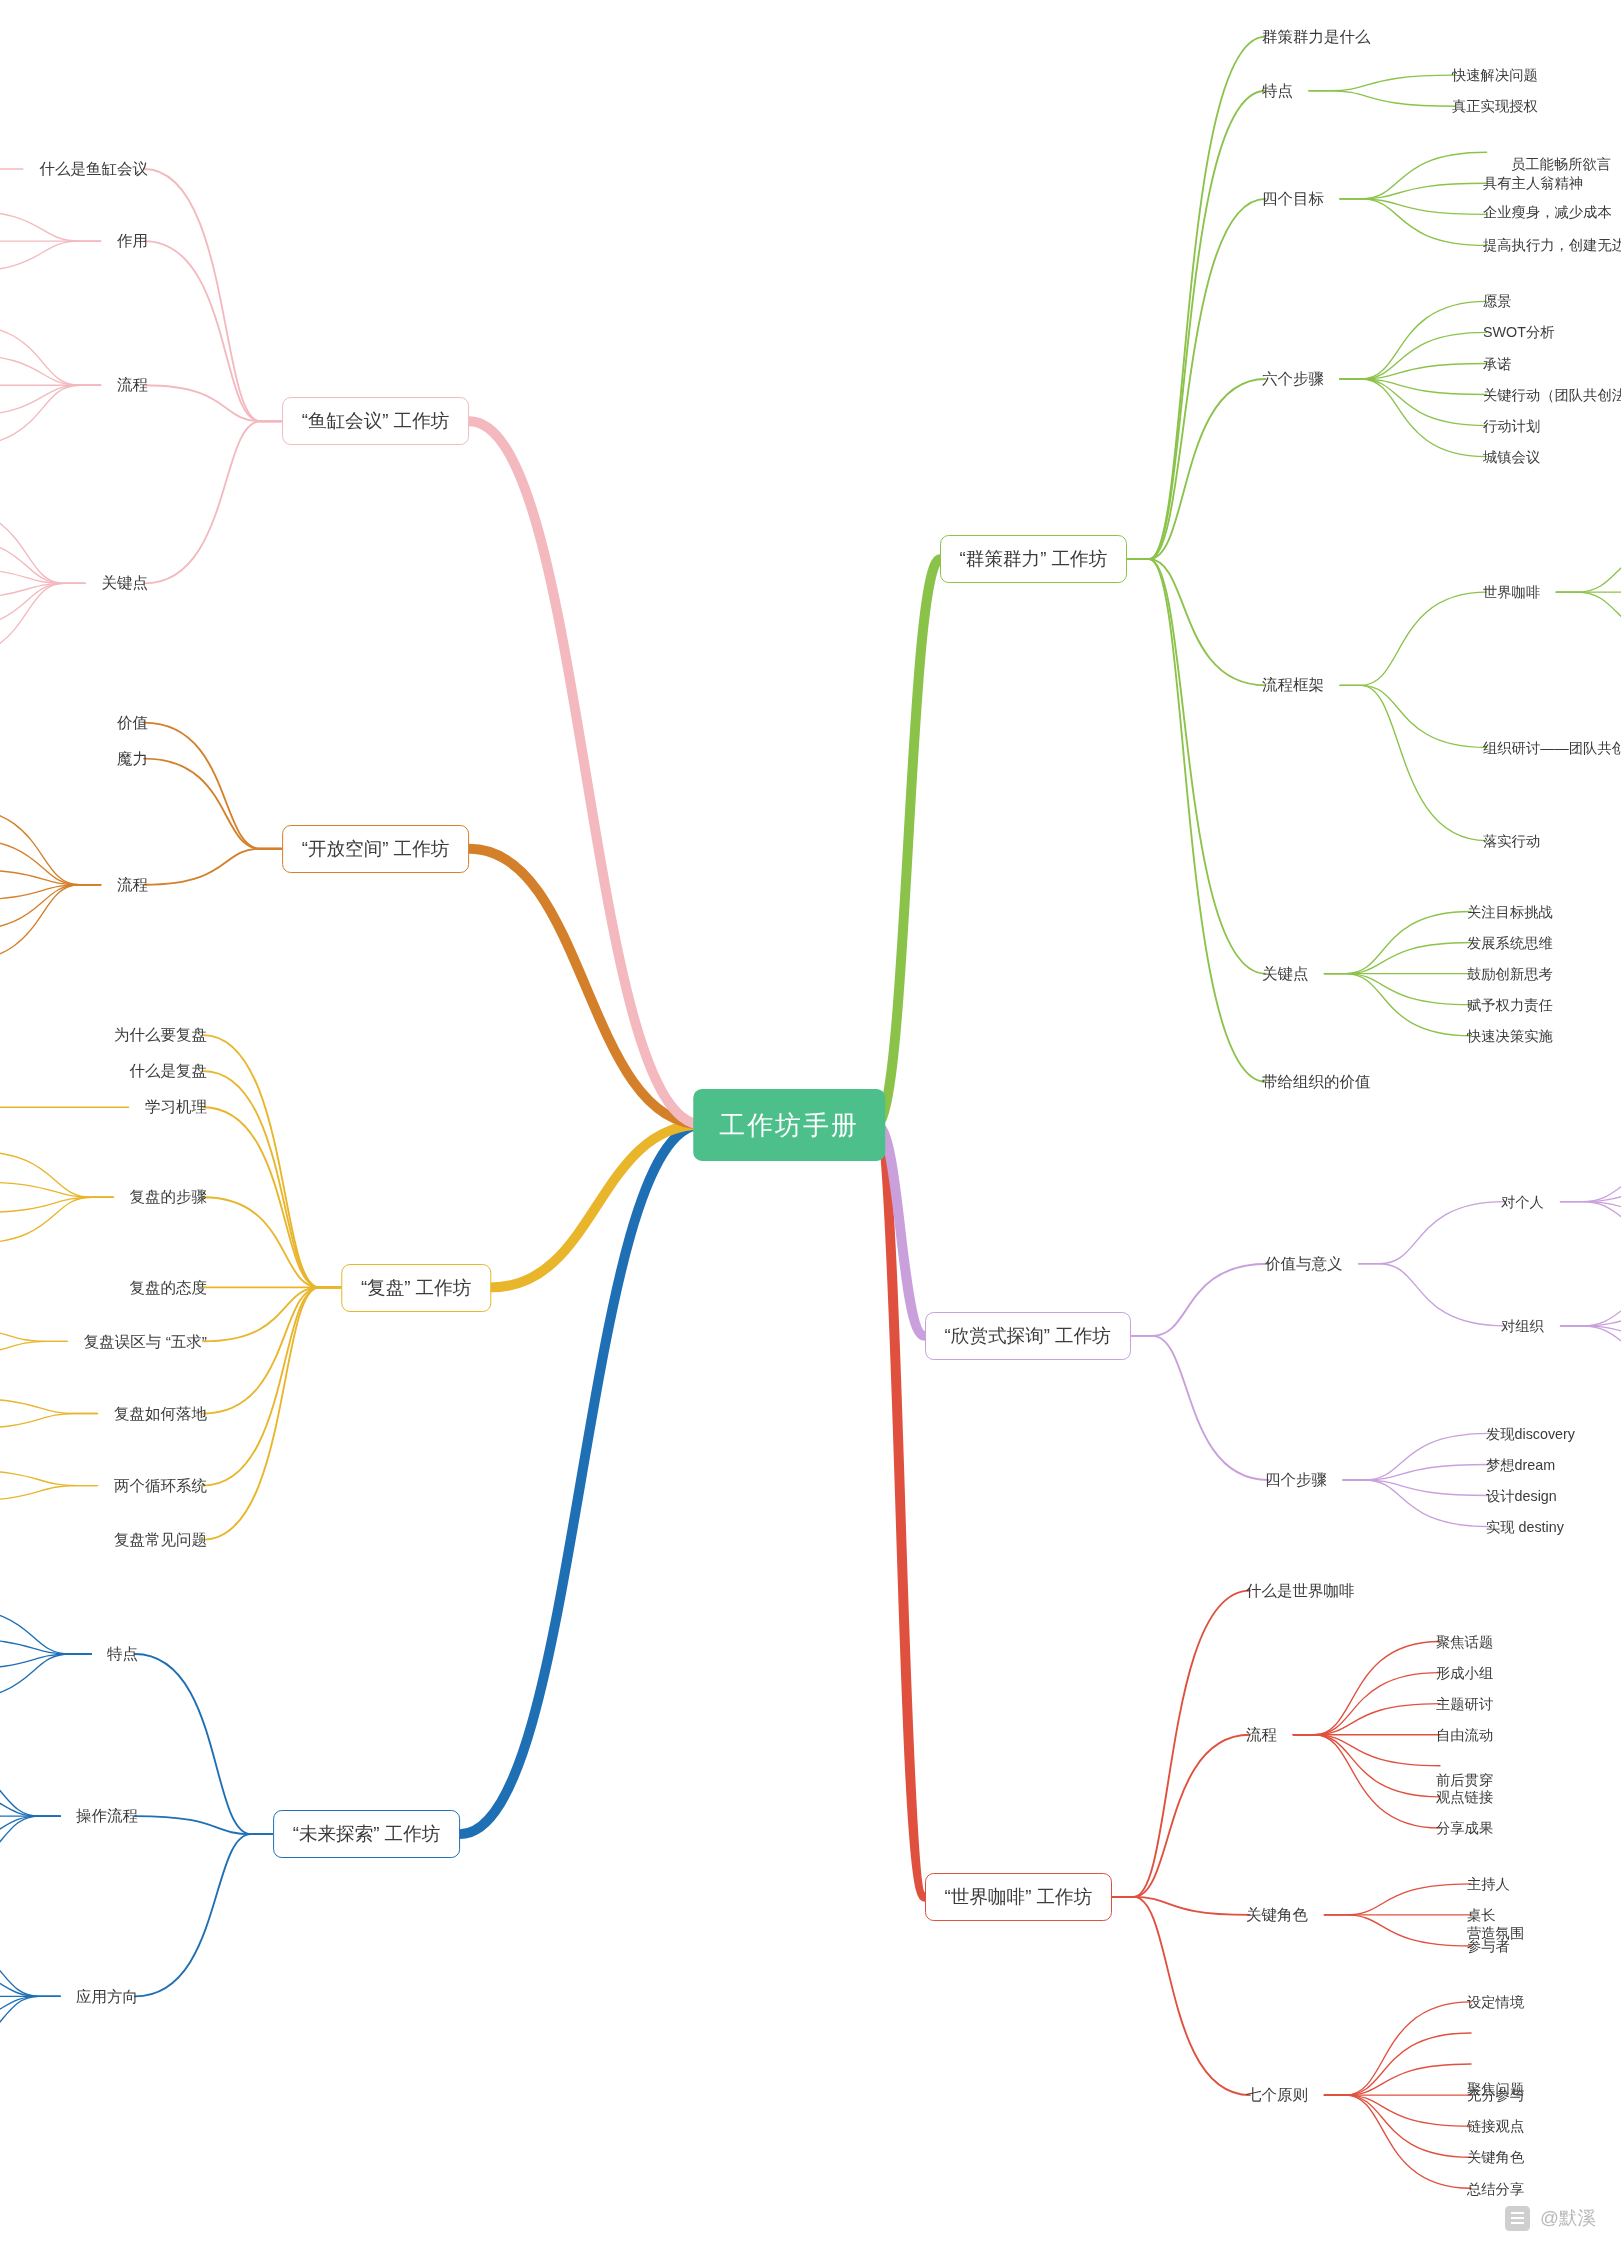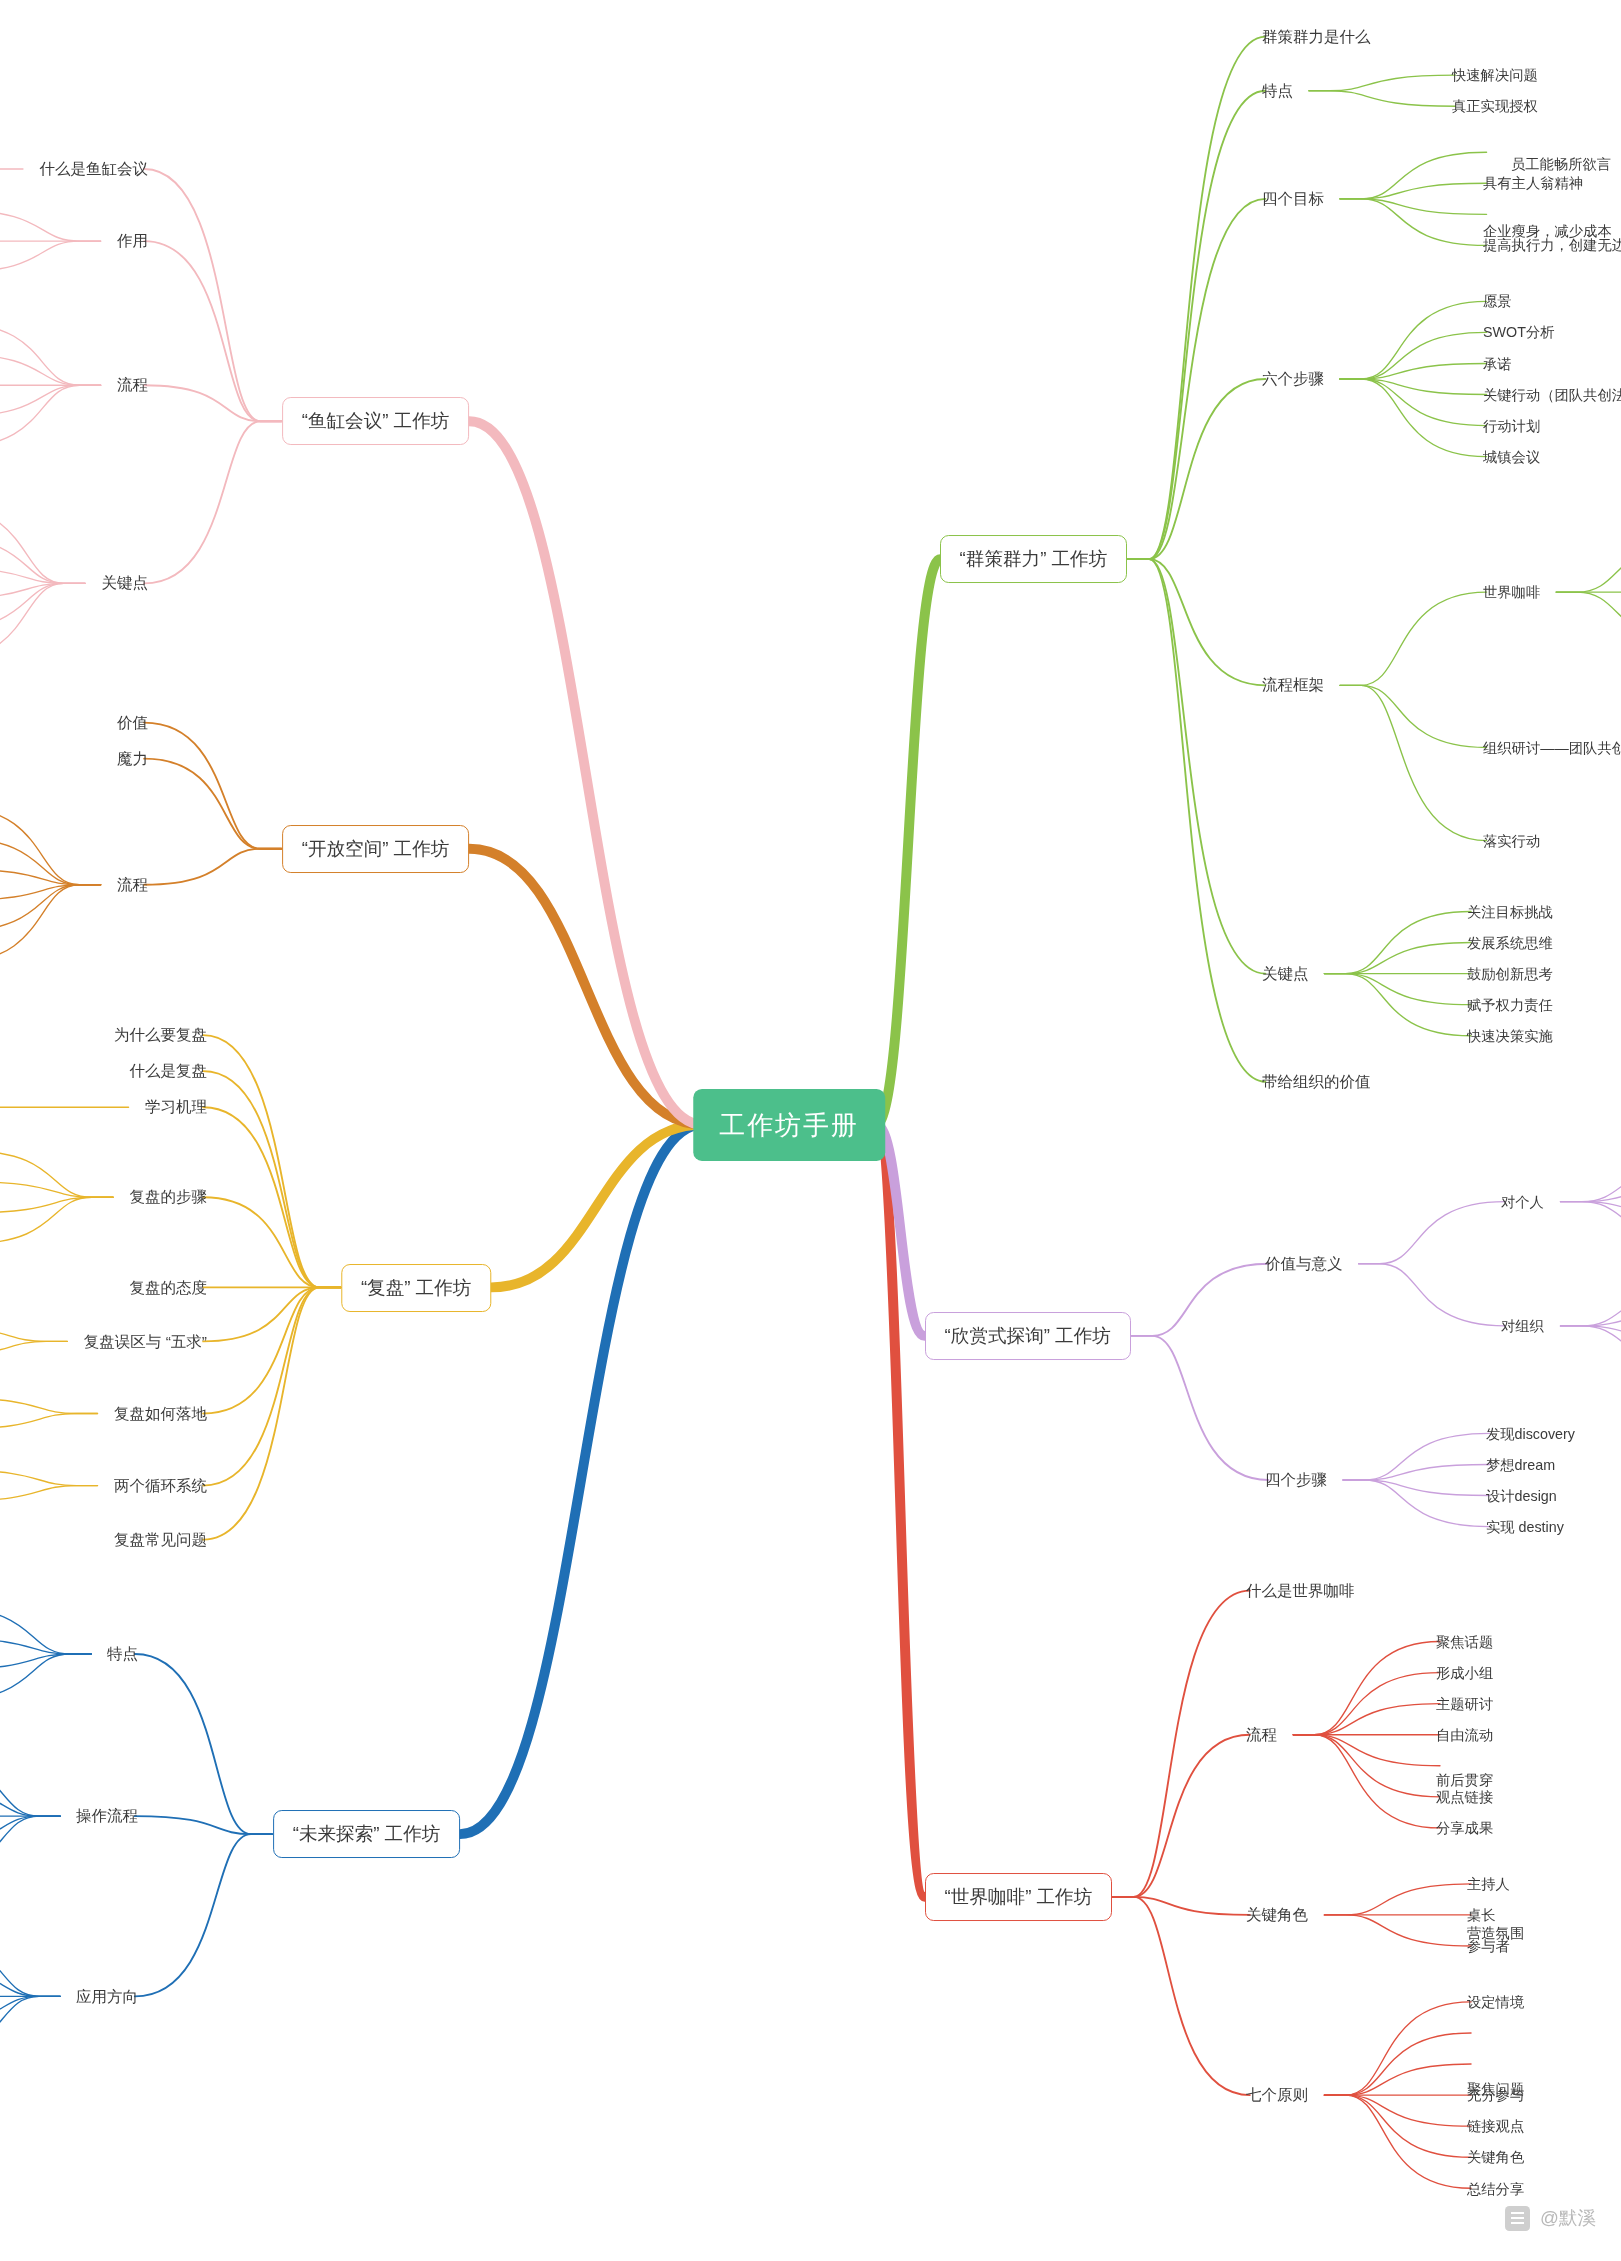--- a/index.html
+++ b/index.html
@@ -201,21 +201,21 @@
       <div class="node lvl2 ralign" style="left: 138px; top: 1816px;">操作流程</div>
       <div class="node lvl2 ralign" style="left: 138px; top: 1997px;">应用方向</div>
       <div class="node lvl1" style="left: 940px; top: 559px; border-color: rgb(139, 195, 74);">“群策群力” 工作坊</div>
       <div class="node lvl2" style="left: 1262px; top: 37px;">群策群力是什么</div>
       <div class="node lvl2" style="left: 1262px; top: 91px;">特点</div>
       <div class="node lvl3" style="left: 1452px; top: 75px;">快速解决问题</div>
       <div class="node lvl3" style="left: 1452px; top: 106px;">真正实现授权</div>
       <div class="node lvl2" style="left: 1262px; top: 199px;">四个目标</div>
       <div class="node lvl3" style="left: 1483px; top: 164px; margin-left: 28px;">员工能畅所欲言</div>
       <div class="node lvl3" style="left: 1483px; top: 183px;">具有主人翁精神</div>
-      <div class="node lvl3" style="left: 1483px; top: 231px;">企业瘦身，减少成本</div>
+      <div class="node lvl3" style="left: 1483px; top: 212px;">企业瘦身，减少成本</div>
       <div class="node lvl3" style="left: 1483px; top: 245px;">提高执行力，创建无边界组织</div>
       <div class="node lvl2" style="left: 1262px; top: 379px;">六个步骤</div>
       <div class="node lvl3" style="left: 1483px; top: 301px;">愿景</div>
       <div class="node lvl3" style="left: 1483px; top: 332px;">SWOT分析</div>
       <div class="node lvl3" style="left: 1483px; top: 364px;">承诺</div>
       <div class="node lvl3" style="left: 1483px; top: 395px;">关键行动（团队共创法）</div>
       <div class="node lvl3" style="left: 1483px; top: 426px;">行动计划</div>
       <div class="node lvl3" style="left: 1483px; top: 457px;">城镇会议</div>
       <div class="node lvl2" style="left: 1262px; top: 685px;">流程框架</div>
       <div class="node lvl3" style="left: 1483px; top: 592px;">世界咖啡</div>

